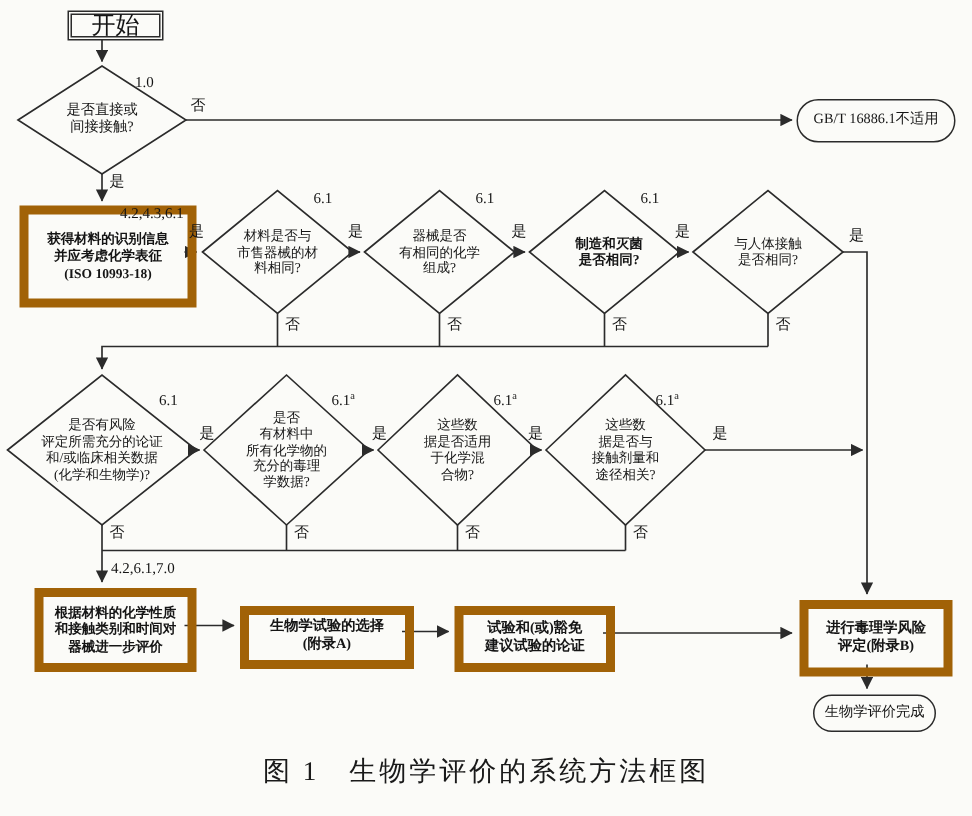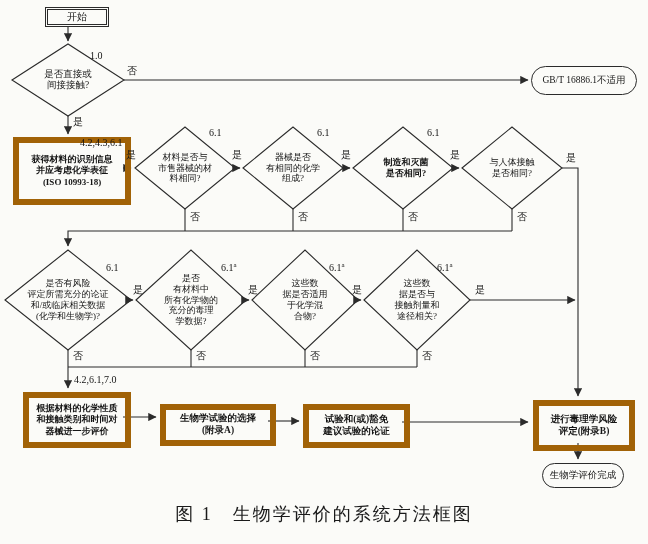--- a/index.html
+++ b/index.html
@@ -5,21 +5,21 @@
   html,body{margin:0;padding:0;}
   body{width:648px;height:544px;background:#fbfbf8;font-family:"Liberation Serif","DejaVu Serif",serif;}
   #stage{position:relative;width:648px;height:544px;overflow:hidden;color:#1c1c1c;}
   svg.layer{position:absolute;left:0;top:0;}
   .node{position:absolute;display:flex;align-items:center;justify-content:center;
         text-align:center;white-space:pre-line;color:#151515;}
   .rect{border:6px solid #a16207;background:transparent;line-height:1.25;font-weight:bold;}
   .double{border:3px double #2b2b2b;}
   .stadium{border:1.5px solid #2b2b2b;border-radius:15px;line-height:1.1;}
   .dtxt{line-height:1.2;}
-  .f9{font-size:9px;} .f95{font-size:9.5px;} .f10{font-size:10px;}
+  .f9{font-size:9px;} .f95{font-size:9.5px;} .f10{font-size:16px;}
   .lbl{position:absolute;font-size:10px;color:#151515;white-space:nowrap;line-height:1;}
   .sup{font-size:7px;vertical-align:super;line-height:0;}
   #caption{position:absolute;left:0;top:502px;width:648px;text-align:center;
            font-size:18px;letter-spacing:2px;color:#1a1a1a;}
 </style>
 </head>
 <body>
 
 <div id="stage">
 

